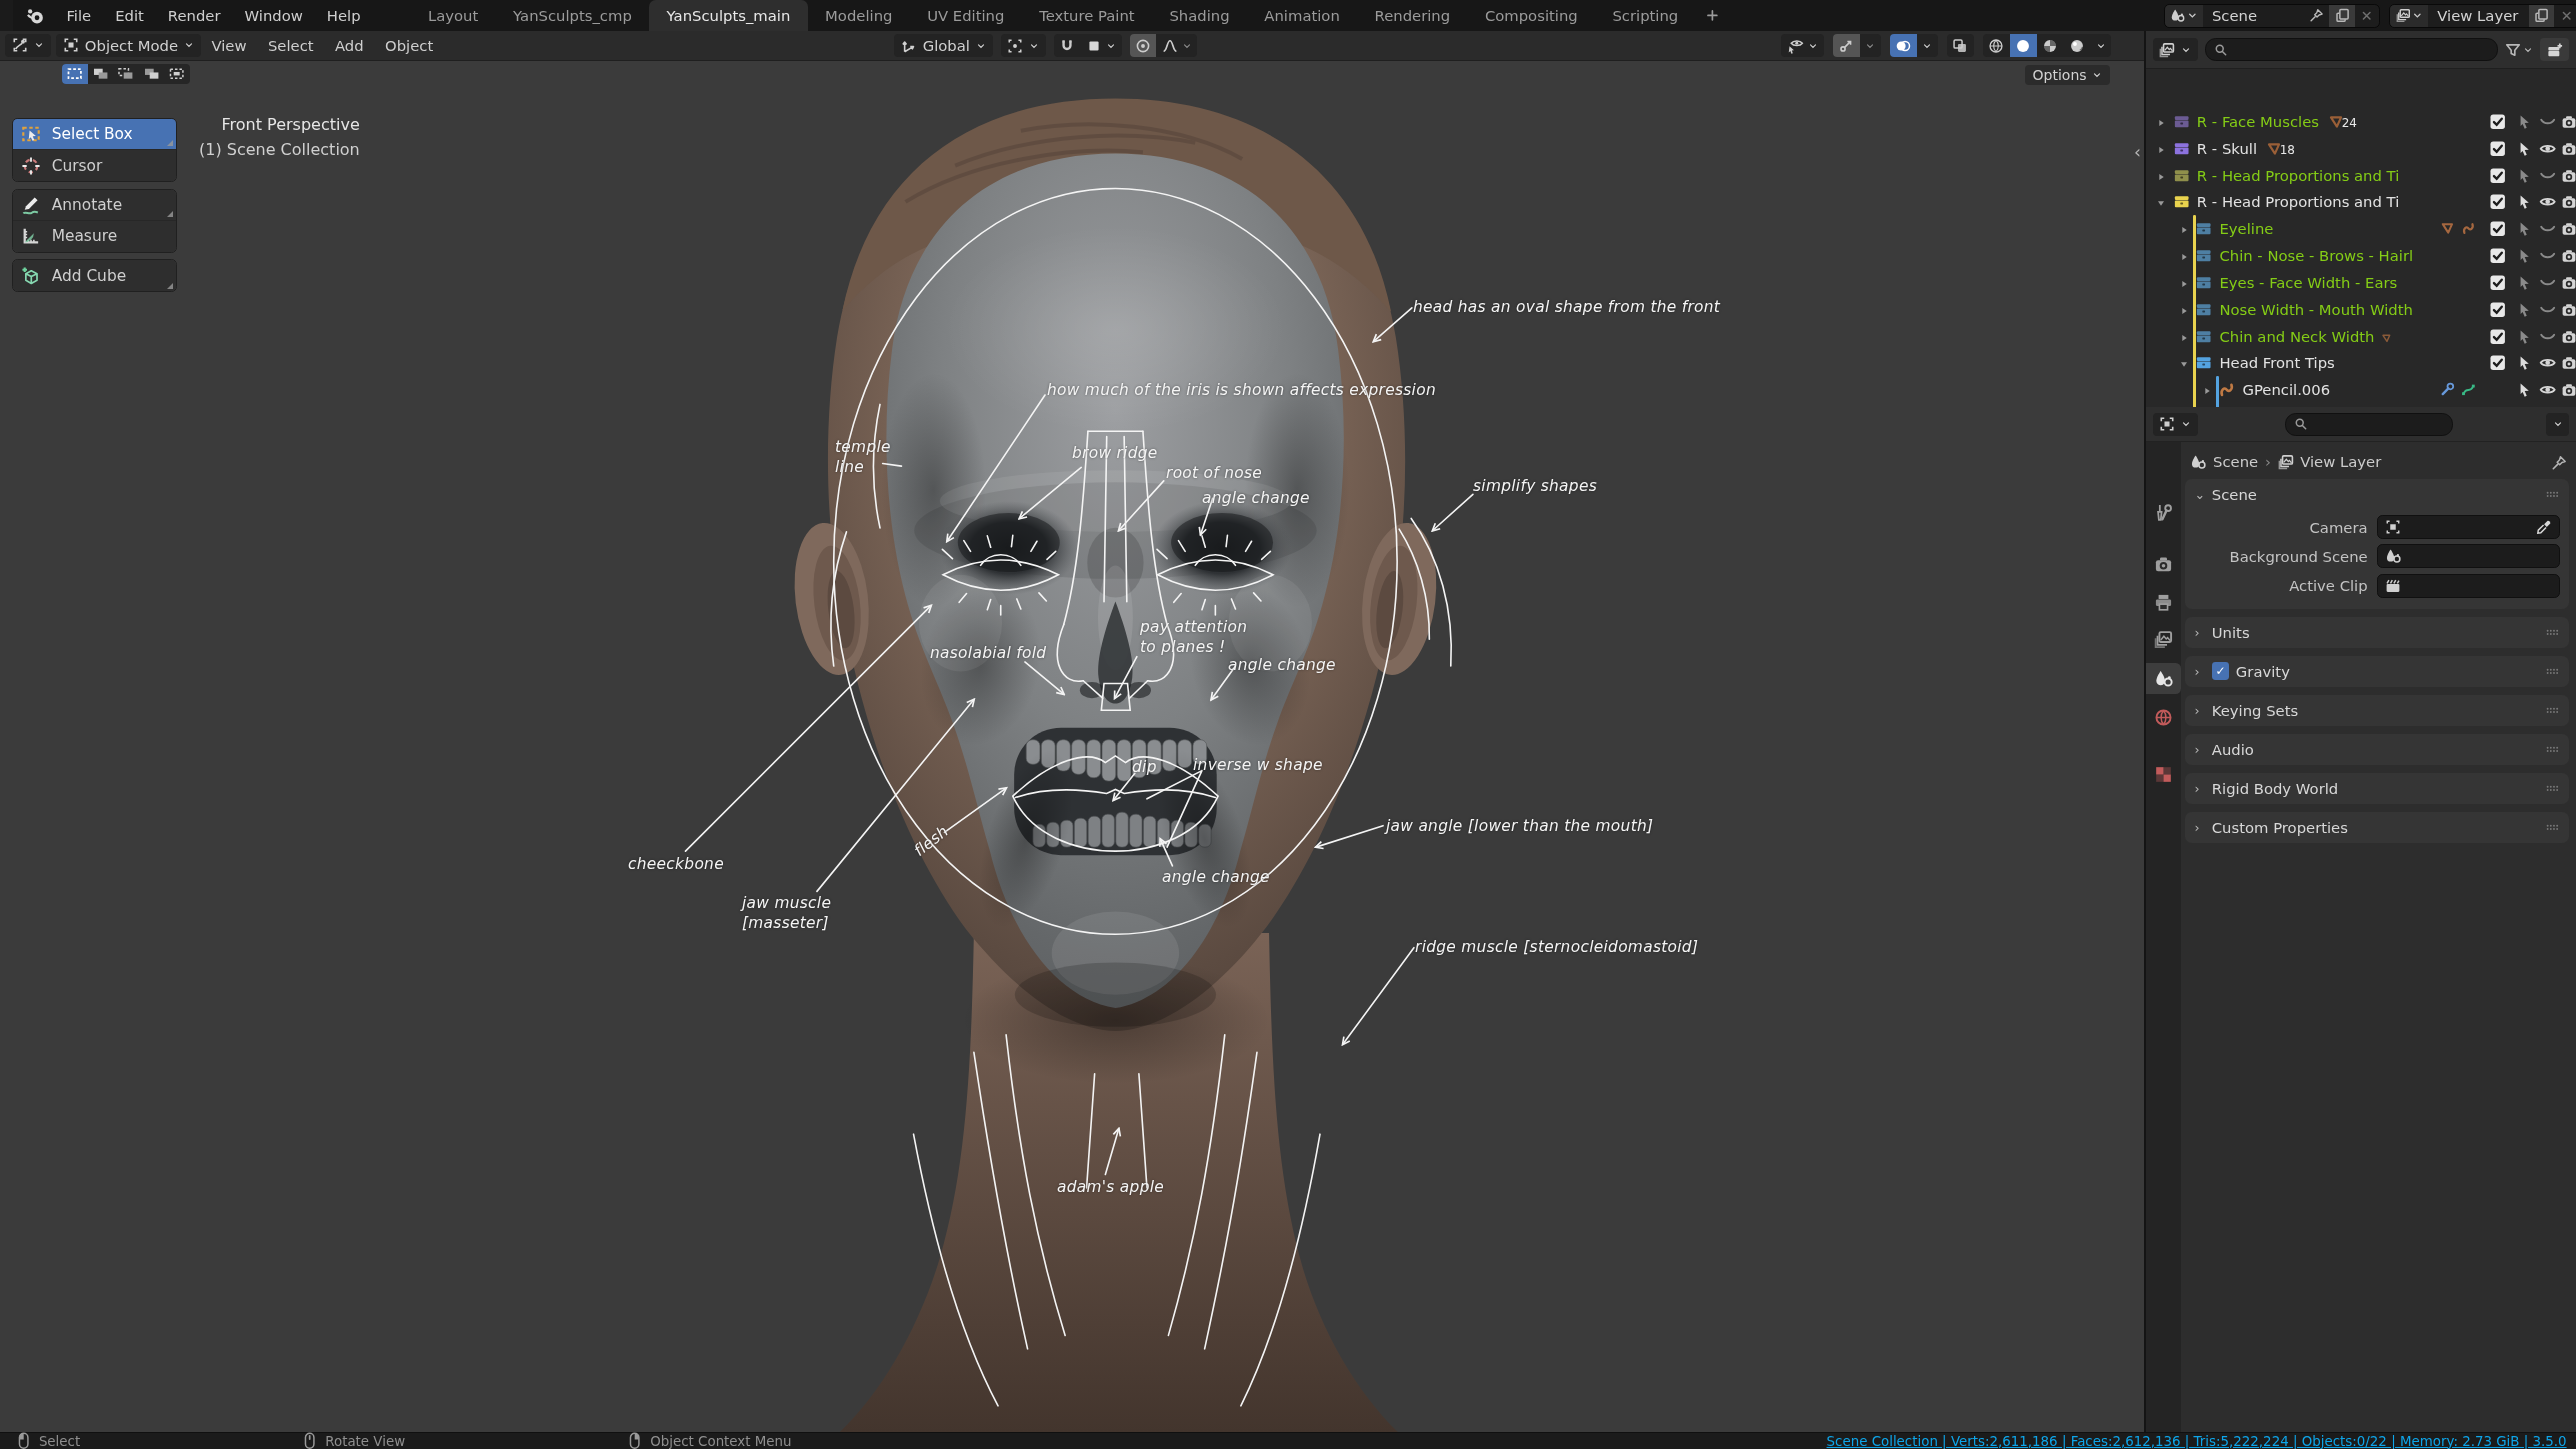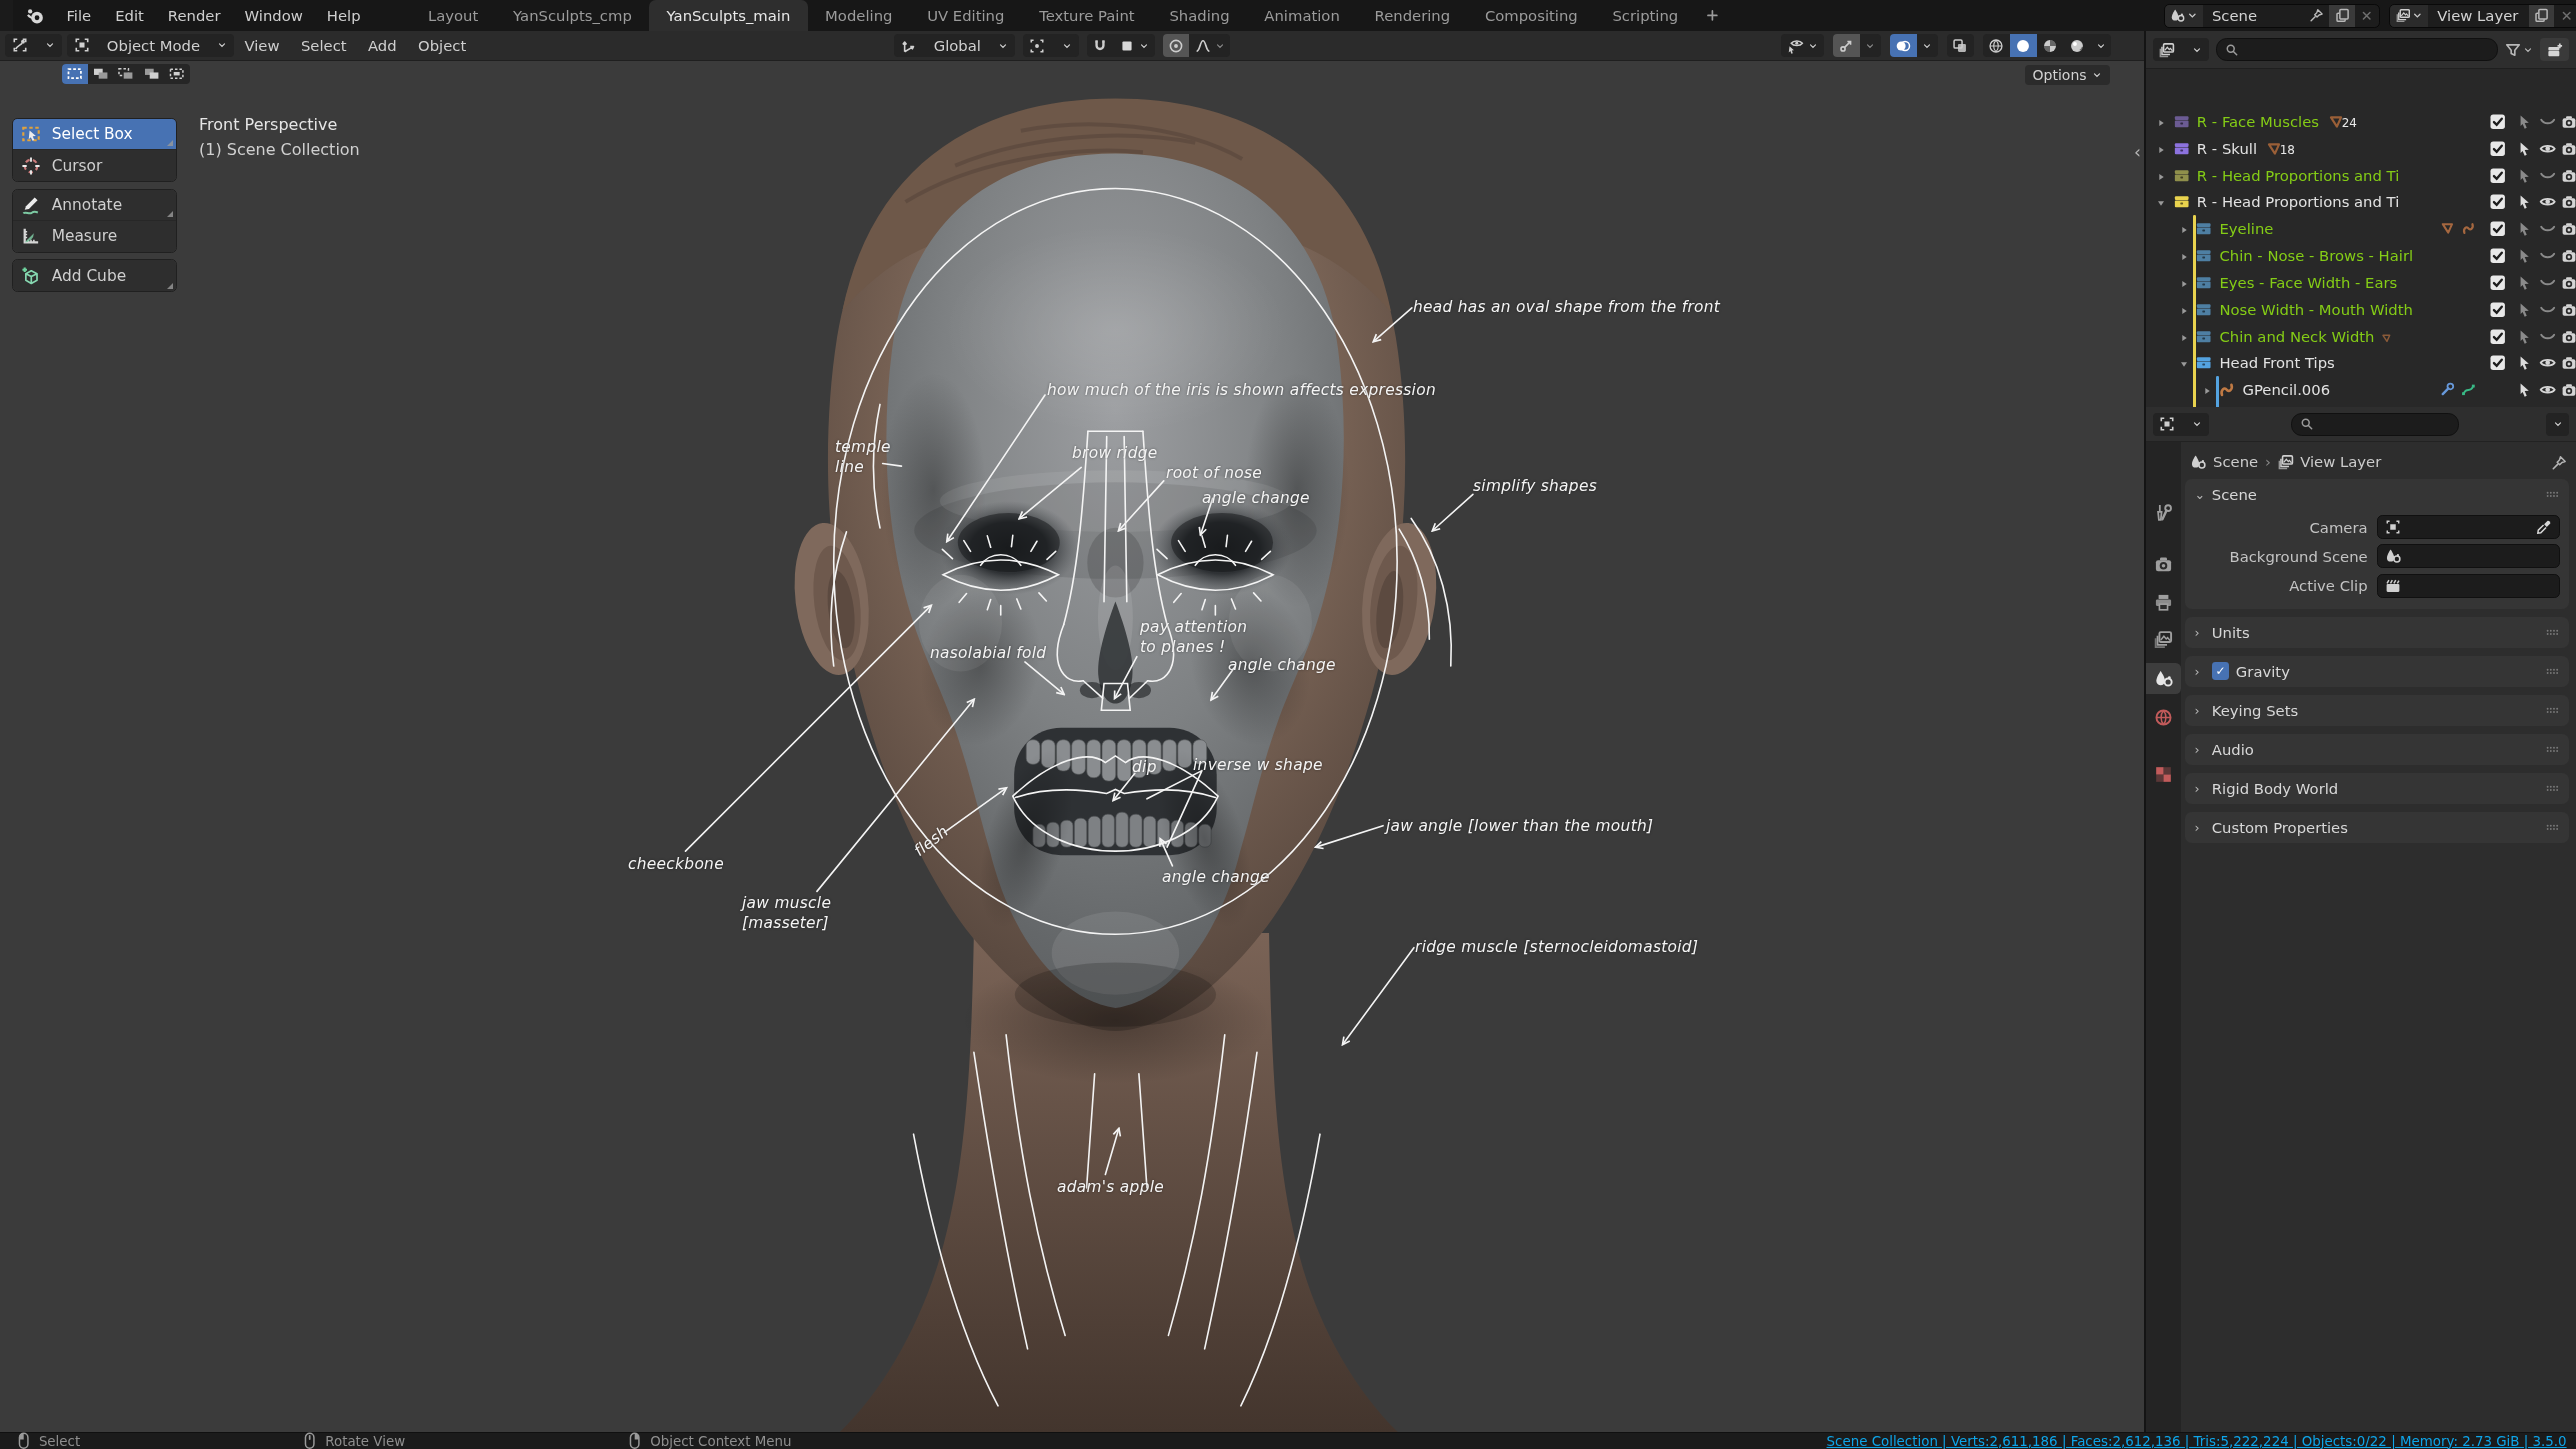--- a/index.html
+++ b/index.html
@@ -23,21 +23,21 @@
     padding:0 5.4px; height:100%; }
   .id-widget .seg-label { padding:0 9.4px; color:#d3d3d3; min-width:101px; }
   .id-widget .seg-btn { display:flex; align-items:center; padding:0 5.4px; height:100%; color:#b9b9b9; }
   .id-widget .seg-btn.raised { background:#3a3a3a; }
   .id-widget .seg-btn.dim { color:#6f6f6f; }
 
   
   #viewport { position:absolute; left:0; top:31px; width:2145px; height:1401px; background:#3b3b3b; }
   #vp-header { position:relative; height:29.5px; background:#2b2b2b; border-bottom:0.7px solid #1f1f1f;
     display:flex; align-items:center; font-size:14.8px; color:#cfcfcf; z-index:5; }
-  .hdr-btn { display:flex; align-items:center; gap:17px; background:#232323; border-radius:4px;
+  .hdr-btn { display:flex; align-items:center; gap:6px; background:#232323; border-radius:4px;
     height:23px; padding:0 6.7px; margin-left:5.4px; color:#d0d0d0; }
   .hdr-menu { padding:0 10.7px; color:#cfcfcf; }
   #vp-hdr-center { position:absolute; left:894px; top:3.4px; display:flex; gap:8px; align-items:center; }
   #vp-hdr-right { position:absolute; right:34px; top:3.4px; display:flex; gap:9.4px; align-items:center; }
   .seg-group { display:flex; background:#232323; border-radius:4px; height:23px; align-items:center; overflow:hidden; }
   .seg-group .seg { display:flex; align-items:center; gap:4px; padding:0 5.4px; height:100%; color:#cccccc; }
   .seg.on-blue { background:#4772b3; color:#fff; }
   .seg.on { background:#555; }
 
   #vp-canvas { position:absolute; left:0; top:30px; width:2145px; height:1371px; overflow:hidden; }
@@ -45,21 +45,21 @@
 
   #select-modes { position:absolute; left:62px; top:2.7px; display:flex; background:#262626;
     border-radius:4px; overflow:hidden; }
   .sm-btn { width:25.5px; height:20px; display:flex; align-items:center; justify-content:center; color:#c7c7c7; }
   .sm-btn.active { background:#4772b3; }
 
   #options-btn { position:absolute; right:35px; top:4px; display:flex; align-items:center; gap:5.4px;
     background:#2b2b2b; border-radius:4px; height:20px; padding:0 8px; color:#d2d2d2; font-size:14px; }
   #npanel-toggle { position:absolute; right:4px; top:81px; color:#b5b5b5; font-size:17.4px; }
 
-  #vp-overlay-text { position:absolute; left:199px; top:51px; color:#e6e6e6; font-size:16px; line-height:25px; }
+  #vp-overlay-text { position:absolute; left:199px; top:51px; color:#e6e6e6; font-size:16px; line-height:25px;text-align:right; }
   #vp-overlay-text .l2 { color:#d0d0d0; }
 
   #annotations { position:absolute; left:0; top:0; width:2145px; height:1371px; pointer-events:none; }
   .anno { position:absolute; color:#f5f5f5; font-size:15.4px; font-style:italic; line-height:20px;
     white-space:pre-line; text-shadow:0 0 2.7px rgba(0,0,0,.45); letter-spacing:0.3px; }
 
   
   #toolbar { position:absolute; left:12px; top:118px; width:165px; z-index:10; }
   .tool-group { margin-bottom:6.7px; border-radius:5.4px; overflow:hidden; border:0.7px solid #202020; }
   .tool-btn { position:relative; display:flex; align-items:center; gap:10.7px; height:31px; padding:0 8px;

